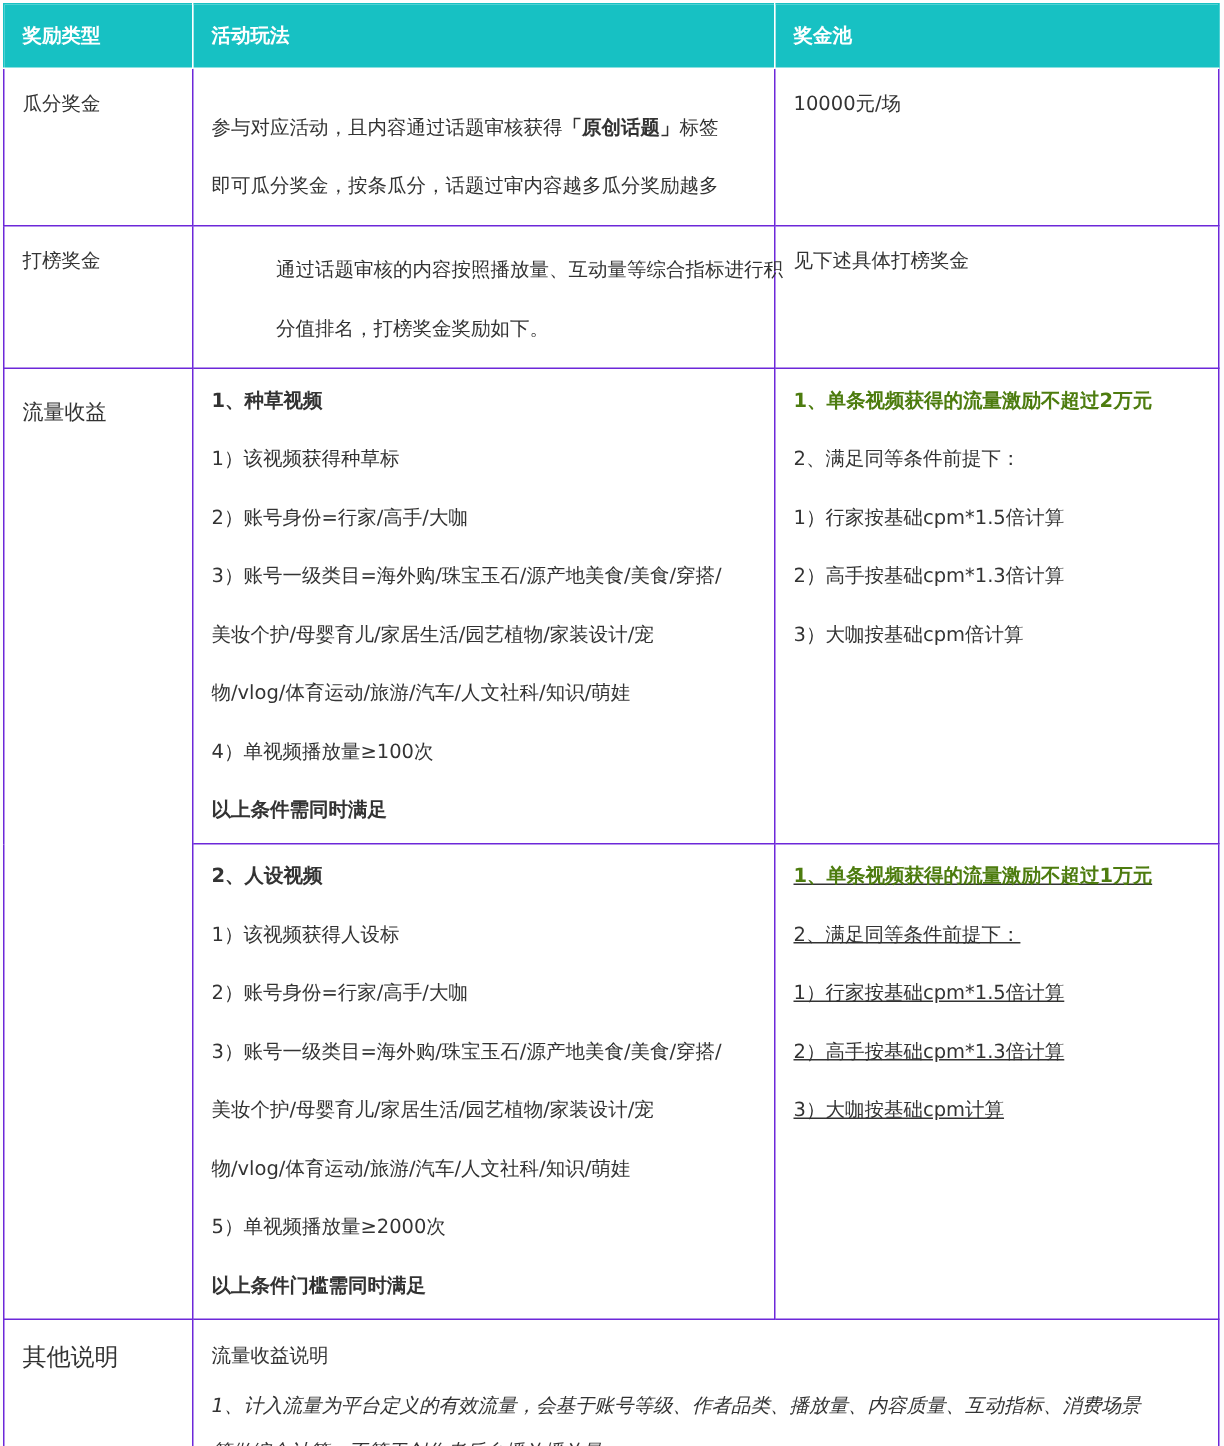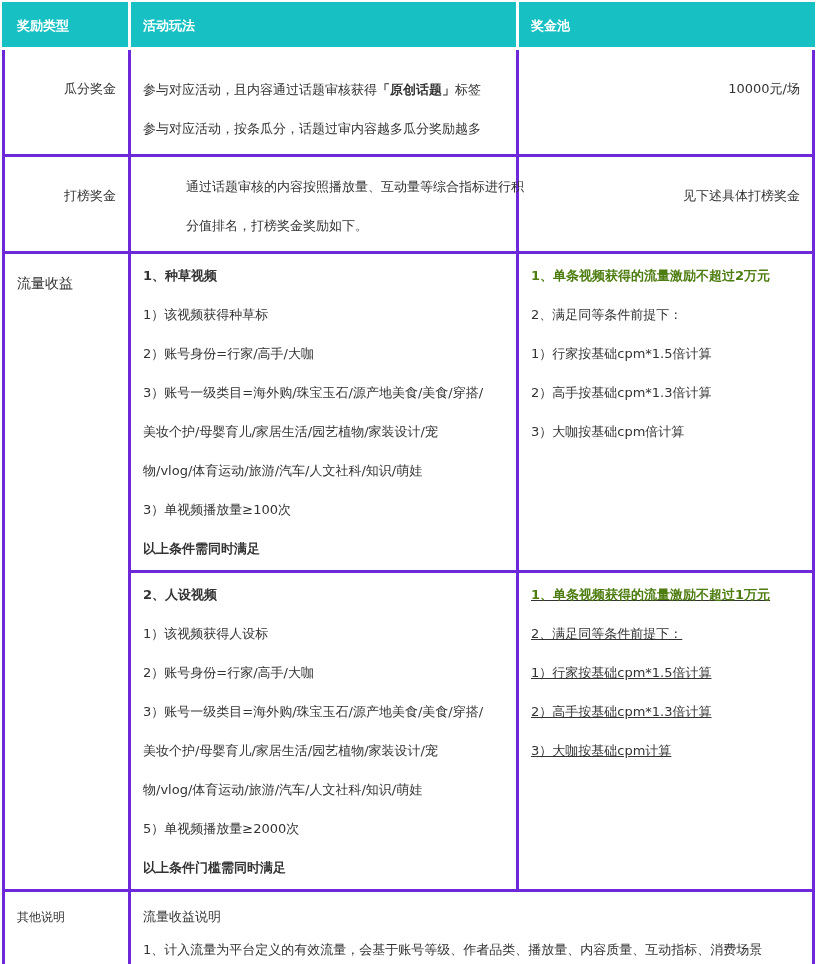--- a/index.html
+++ b/index.html
@@ -10,21 +10,21 @@
     font-size: 13px;
   }
   .wrap { position: absolute; left: 2px; top: 2px; width: 810px; }
   table {
     border-collapse: collapse;
     width: 810px;
     table-layout: fixed;
     background: #ffffff;
   }
   td, th {
-    border: 3px solid #6d28d9;
+    border: 1px solid #6d28d9;
     vertical-align: top;
     text-align: left;
     padding: 0 12px;
   }
   thead th {
     background: #17c1c3;
     color: #ffffff;
     font-weight: bold;
     height: 42px;
     vertical-align: middle;
@@ -35,24 +35,24 @@
   }
   thead th.last { border-right-color: #17c1c3; }
   col.c1 { width: 126px; }
   col.c2 { width: 388px; }
   col.c3 { width: 296px; }
   .cell-lines { padding-top: 10px; padding-bottom: 10px; }
   .line { line-height: 39px; white-space: nowrap; }
   .bold { font-weight: bold; }
   .red { color: #4d7c0f; font-weight: bold; }
   .type-big { font-size: 14px; line-height: 39px; padding-top: 10px; }
-  .type { line-height: 39px; padding-top: 19px; text-align: right; }
-  .type-small { font-size: 12px; }
+  .type { line-height: 39px; padding-top: 4px; }
+  .type-small { font-size: 16px; }
   .note-title { line-height: 26px; padding-top: 12px; }
-  .note-para { line-height: 31px; }
+  .note-para { line-height: 31px; font-style: italic; }
 </style>
 </head>
 <body>
 
 <div class="wrap">
 <table>
   <colgroup>
         <col class="c1">
         <col class="c2">
         <col class="c3">
@@ -66,21 +66,21 @@
   </thead>
   <tbody>
 
     <tr>
       <td>
         <div class="type">瓜分奖金</div>
       </td>
       <td>
         <div class="cell-lines" style="padding-top:20px;padding-bottom:6px;">
           <div class="line"><span>参与对应活动，且内容通过话题审核获得</span><span class="bold">「原创话题」</span><span>标签</span></div>
-          <div class="line">参与对应活动，按条瓜分，话题过审内容越多瓜分奖励越多</div>
+          <div class="line">即可瓜分奖金，按条瓜分，话题过审内容越多瓜分奖励越多</div>
         </div>
       </td>
       <td>
         <div class="type">10000元/场</div>
       </td>
     </tr>
 
     <tr>
       <td>
         <div class="type">打榜奖金</div>
@@ -101,21 +101,21 @@
         <div class="type-big">流量收益</div>
       </td>
       <td>
         <div class="cell-lines" style="padding-top:2px;padding-bottom:2px;">
           <div class="line bold">1、种草视频</div>
           <div class="line">1）该视频获得种草标</div>
           <div class="line">2）账号身份=行家/高手/大咖</div>
           <div class="line">3）账号一级类目=海外购/珠宝玉石/源产地美食/美食/穿搭/</div>
           <div class="line">美妆个护/母婴育儿/家居生活/园艺植物/家装设计/宠</div>
           <div class="line">物/vlog/体育运动/旅游/汽车/人文社科/知识/萌娃</div>
-          <div class="line">3）单视频播放量≥100次</div>
+          <div class="line">4）单视频播放量≥100次</div>
           <div class="line bold">以上条件需同时满足</div>
         </div>
       </td>
       <td>
         <div class="cell-lines" style="padding-top:2px;">
           <div class="line red">1、单条视频获得的流量激励不超过2万元</div>
           <div class="line">2、满足同等条件前提下：</div>
           <div class="line">1）行家按基础cpm*1.5倍计算</div>
           <div class="line">2）高手按基础cpm*1.3倍计算</div>
           <div class="line">3）大咖按基础cpm倍计算</div>

